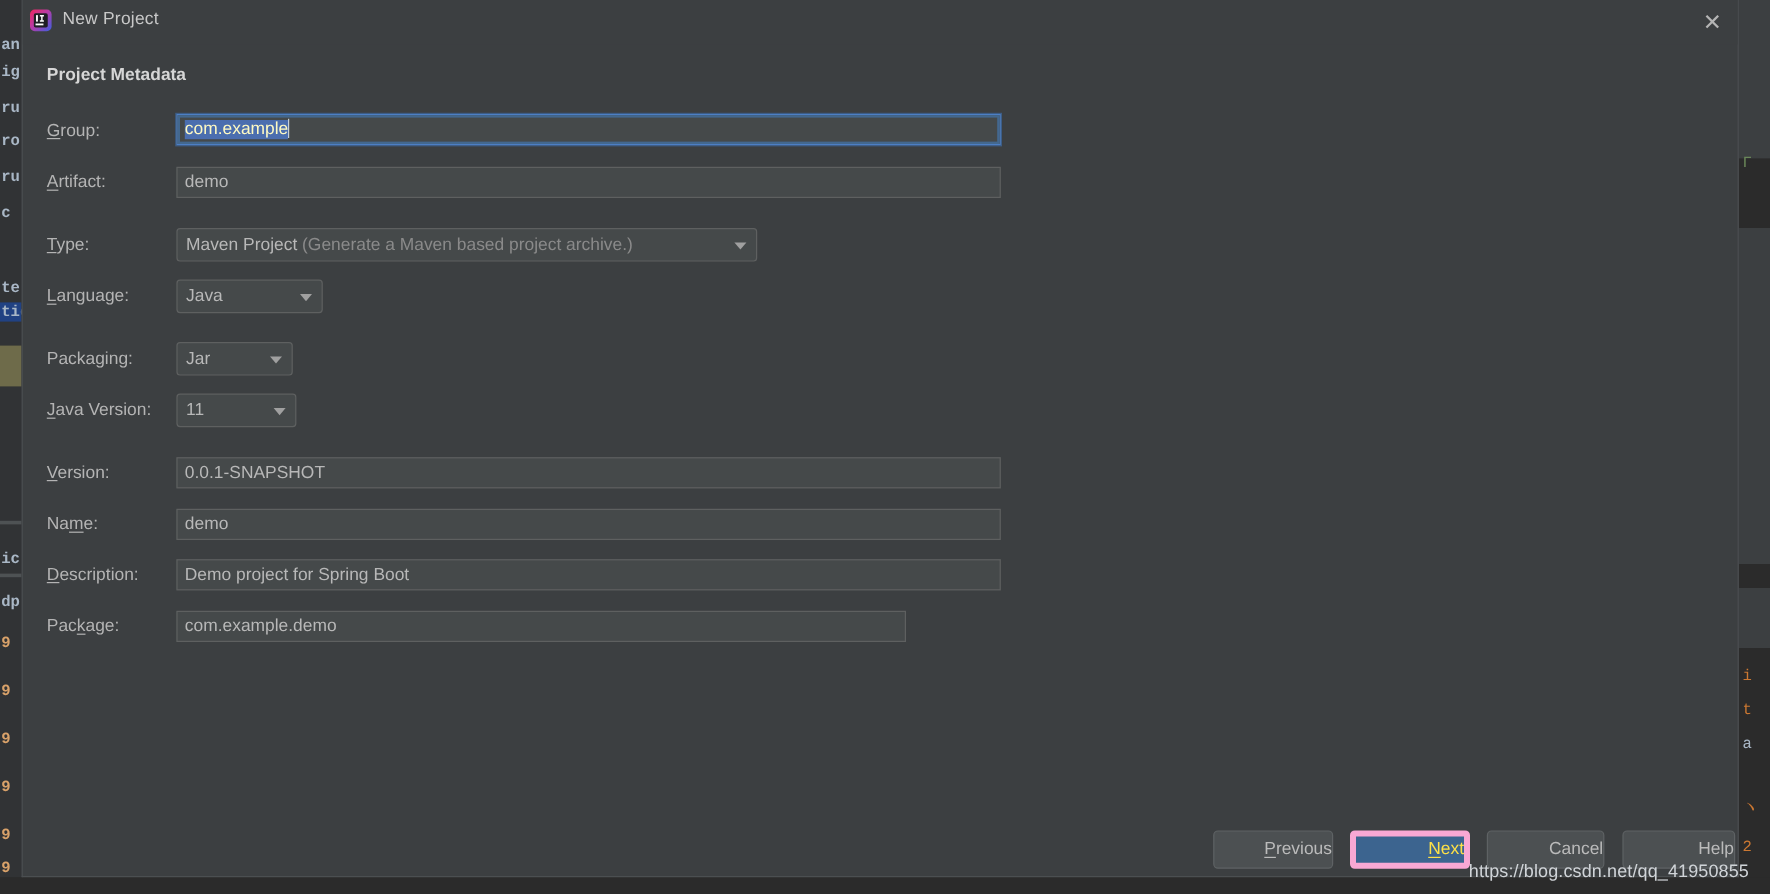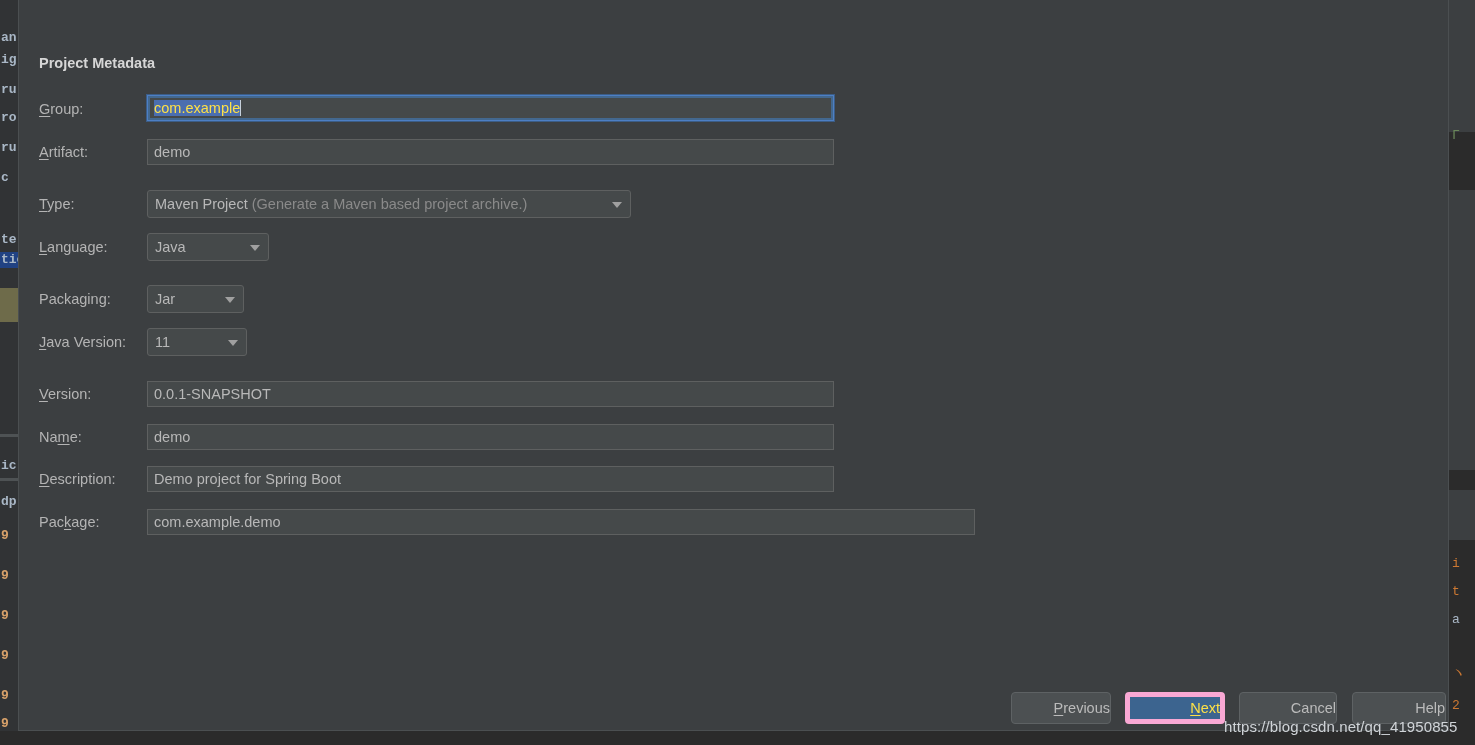--- a/index.html
+++ b/index.html
@@ -130,21 +130,21 @@
   }
   .txtfield.focused {
     background: #45494a;
     border: 1px solid #4d7fc4;
     outline: 2px solid #43688f;
     outline-offset: -3px;
     box-shadow: 0 0 0 1px #3c5d86;
   }
   .sel-text {
     background: #4b6eaf;
-    color: #fde047;
+    color: #fef9c3;
   }
   .caret {
     display: inline-block;
     width: 1px; height: 16px;
     background: #c6d0db;
     vertical-align: -3px;
     margin-left: 0px;
   }
 
   .combo {
@@ -236,20 +236,40 @@
   <div class="bg-right-line" style="top:584px">t</div>
   <div class="bg-right-line grayish" style="top:612px">a</div>
   <div class="bg-right-line" style="top:666px">ヽ</div>
   <div class="bg-right-line" style="top:698px">2</div>
 
   <div class="bg-bottom-strip"></div>
 </div>
 
 <div id="dialog">
 
+  <div id="titlebar">
+    <div id="app-icon">
+      <svg width="20" height="20" viewBox="0 0 20 20">
+        <defs>
+          <linearGradient id="ijg" x1="0" y1="0" x2="1" y2="1">
+            <stop offset="0%" stop-color="#f0275d"></stop>
+            <stop offset="45%" stop-color="#b93ba6"></stop>
+            <stop offset="100%" stop-color="#3b5fe0"></stop>
+          </linearGradient>
+        </defs>
+        <rect x="1" y="1" width="18" height="18" rx="4" fill="url(#ijg)"></rect>
+        <rect x="4.2" y="4" width="11.6" height="12" rx="1.5" fill="#1f1f24"></rect>
+        <rect x="6" y="5.6" width="1.6" height="5.4" fill="#ffffff"></rect>
+        <path d="M9.2 5.6 h3.4 v1.2 h-1.1 v3.1 h1.1 v1.2 h-3.4 v-1.2 h1.1 v-3.1 h-1.1 z" fill="#ffffff"></path>
+        <rect x="5.6" y="12.6" width="6.6" height="1.5" fill="#ffffff"></rect>
+      </svg>
+    </div>
+    <div id="title-text">New Project</div>
+    <div id="close-btn">✕</div>
+  </div>
 
   <div id="section-title">Project Metadata</div>
 
   <div class="lbl" style="left:20px; top:101px">
     <u>G</u>roup:
   </div>
   <div class="txtfield focused" style="left:128px; top:95px; width:687px;">
     <span class="sel-text">com.example</span><span class="caret"></span>
   </div>
 
@@ -308,21 +328,21 @@
   <div class="lbl" style="left:20px; top:471px">
     <u>D</u>escription:
   </div>
   <div class="txtfield" style="left:128px; top:466px; width:687px;">
     <span>Demo project for Spring Boot</span>
   </div>
 
   <div class="lbl" style="left:20px; top:514px">
     Pac<u>k</u>age:
   </div>
-  <div class="txtfield" style="left:128px; top:509px; width:828px;">
+  <div class="txtfield" style="left:128px; top:509px; width:608px;">
     <span>com.example.demo</span>
   </div>
 
   <div class="btn" style="left:992px; top:692px; width:100px;">
       <span><u>P</u>revious</span>
     </div>
   <div class="btn primary" style="left:1106px; top:692px; width:100px;">
       <span><u>N</u>ext</span>
     </div>
   <div class="btn" style="left:1220px; top:692px; width:98px;">Cancel</div>

